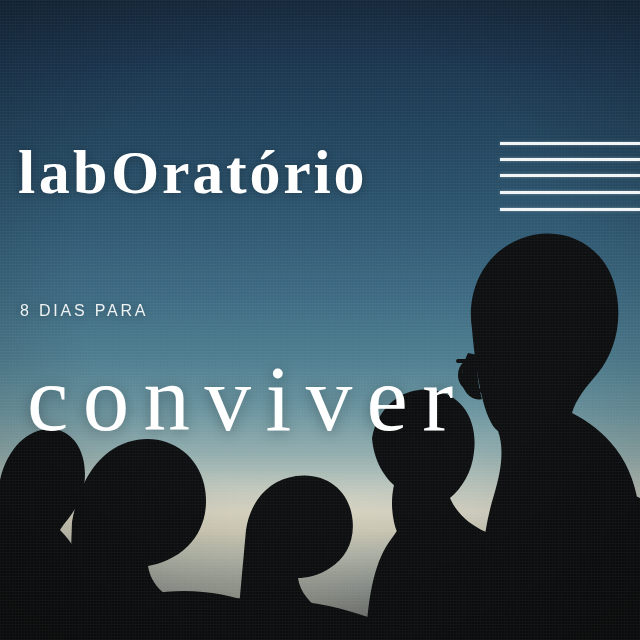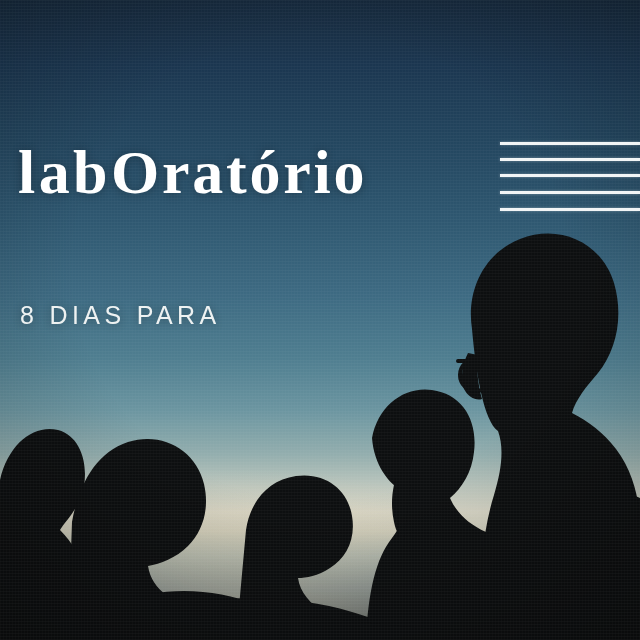--- a/index.html
+++ b/index.html
@@ -79,21 +79,21 @@
   .rules span:nth-child(2){top:16px;}
   .rules span:nth-child(3){top:32px;}
   .rules span:nth-child(4){top:49px;}
   .rules span:nth-child(5){top:66px;}
 
   .kicker{
     position:absolute;left:20px;top:303px;
     color:#eef2f2;
     font-family:"Liberation Sans", sans-serif;
     font-weight:300;
-    font-size:25px;line-height:1;
+    font-size:16px;line-height:1;
     letter-spacing:.175em;
     text-shadow:0 1px 8px rgba(0,0,0,.30);
   }
 
   .headline{
     position:absolute;left:27px;top:352px;
     white-space:nowrap;
     color:#ffffff;
     font-size:93px;line-height:1;
     font-weight:400;
@@ -166,14 +166,15 @@
   <div class="rules">
     <span></span>
     <span></span>
     <span></span>
     <span></span>
     <span></span>
   </div>
 
   <div class="kicker">8 DIAS PARA</div>
 
+  <div class="headline">conviver</div>
 
 </div>
 
 </body></html>

